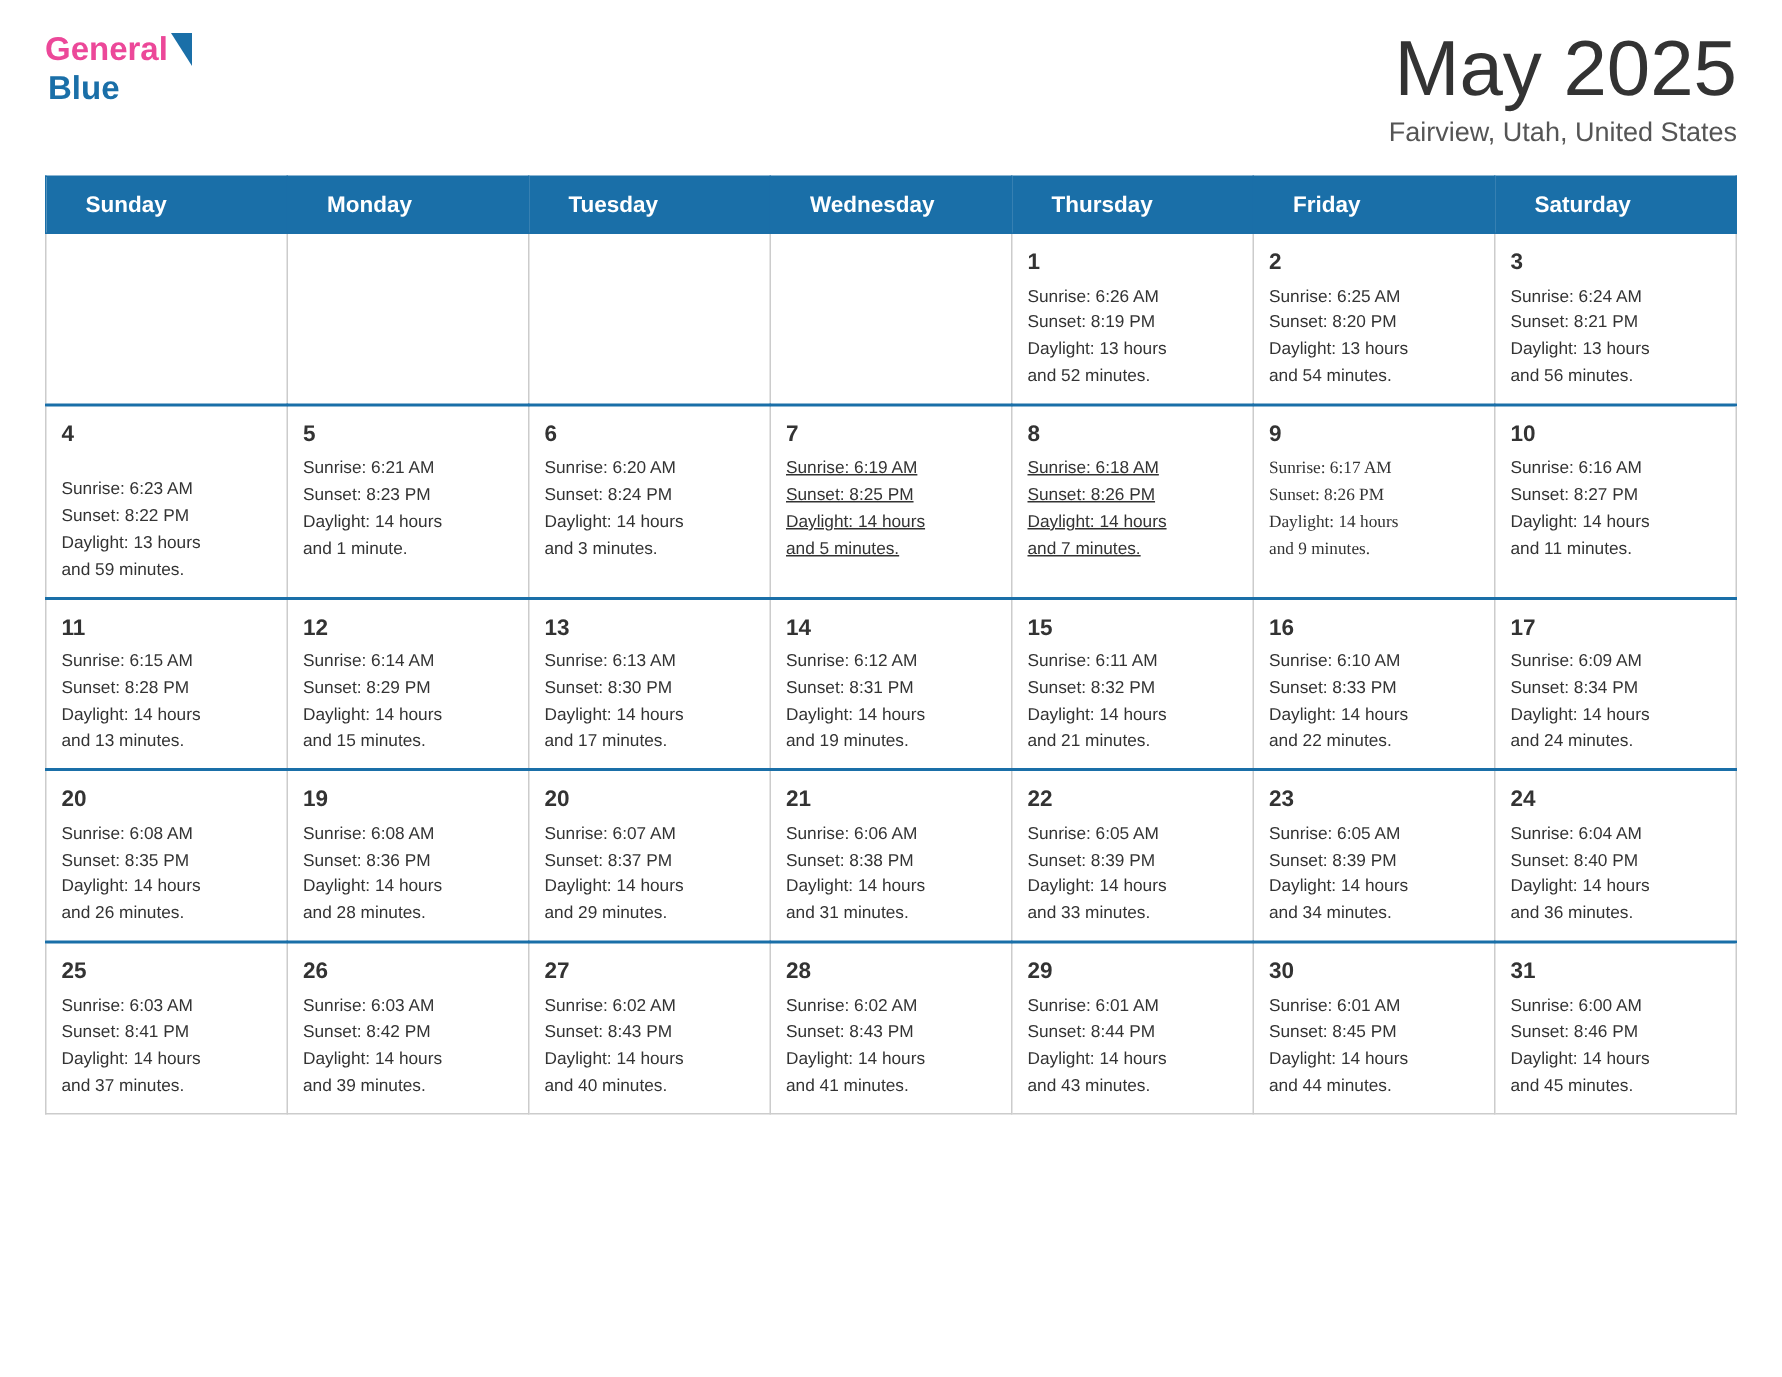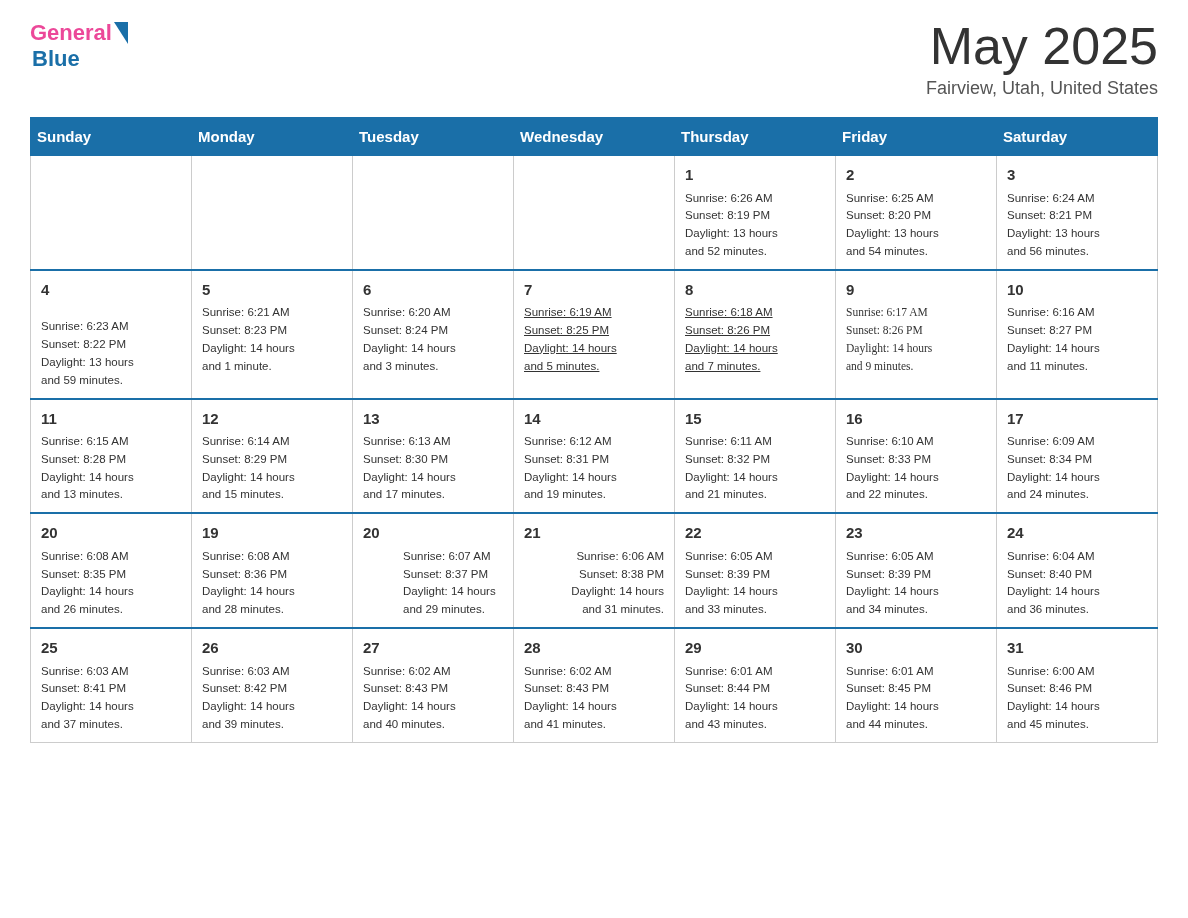--- a/index.html
+++ b/index.html
@@ -60,21 +60,21 @@
       margin-top: 6px;
     }
     .calendar {
       width: 100%;
       border-collapse: collapse;
       border: 1px solid #aaa;
     }
     .calendar th {
       background-color: #1a6fa8;
       color: #fff;
-      padding: 10px 6px;
+      padding: 10px 26px;
       font-size: 15px;
       font-weight: bold;
       text-align: left;
       border: 1px solid #1a6fa8;
     }
     .calendar td {
       vertical-align: top;
       padding: 8px 10px;
       border: 1px solid #ccc;
       width: 14.28%;
@@ -273,28 +273,28 @@
         </td>
         <td>
           <span class="day-num">19</span>
           <div class="day-info" style="white-space: pre-line;">Sunrise: 6:08 AM
 Sunset: 8:36 PM
 Daylight: 14 hours
 and 28 minutes.</div>
         </td>
         <td>
           <span class="day-num">20</span>
-          <div class="day-info" style="white-space: pre-line; margin-left: 40px;">Sunrise: 6:07 AM
+          <div class="day-info" style="white-space: pre-line;">Sunrise: 6:07 AM
 Sunset: 8:37 PM
 Daylight: 14 hours
 and 29 minutes.</div>
         </td>
         <td>
           <span class="day-num">21</span>
-          <div class="day-info" style="white-space: pre-line; text-align: right;">Sunrise: 6:06 AM
+          <div class="day-info" style="white-space: pre-line;">Sunrise: 6:06 AM
 Sunset: 8:38 PM
 Daylight: 14 hours
 and 31 minutes.</div>
         </td>
         <td>
           <span class="day-num">22</span>
           <div class="day-info" style="white-space: pre-line;">Sunrise: 6:05 AM
 Sunset: 8:39 PM
 Daylight: 14 hours
 and 33 minutes.</div>

